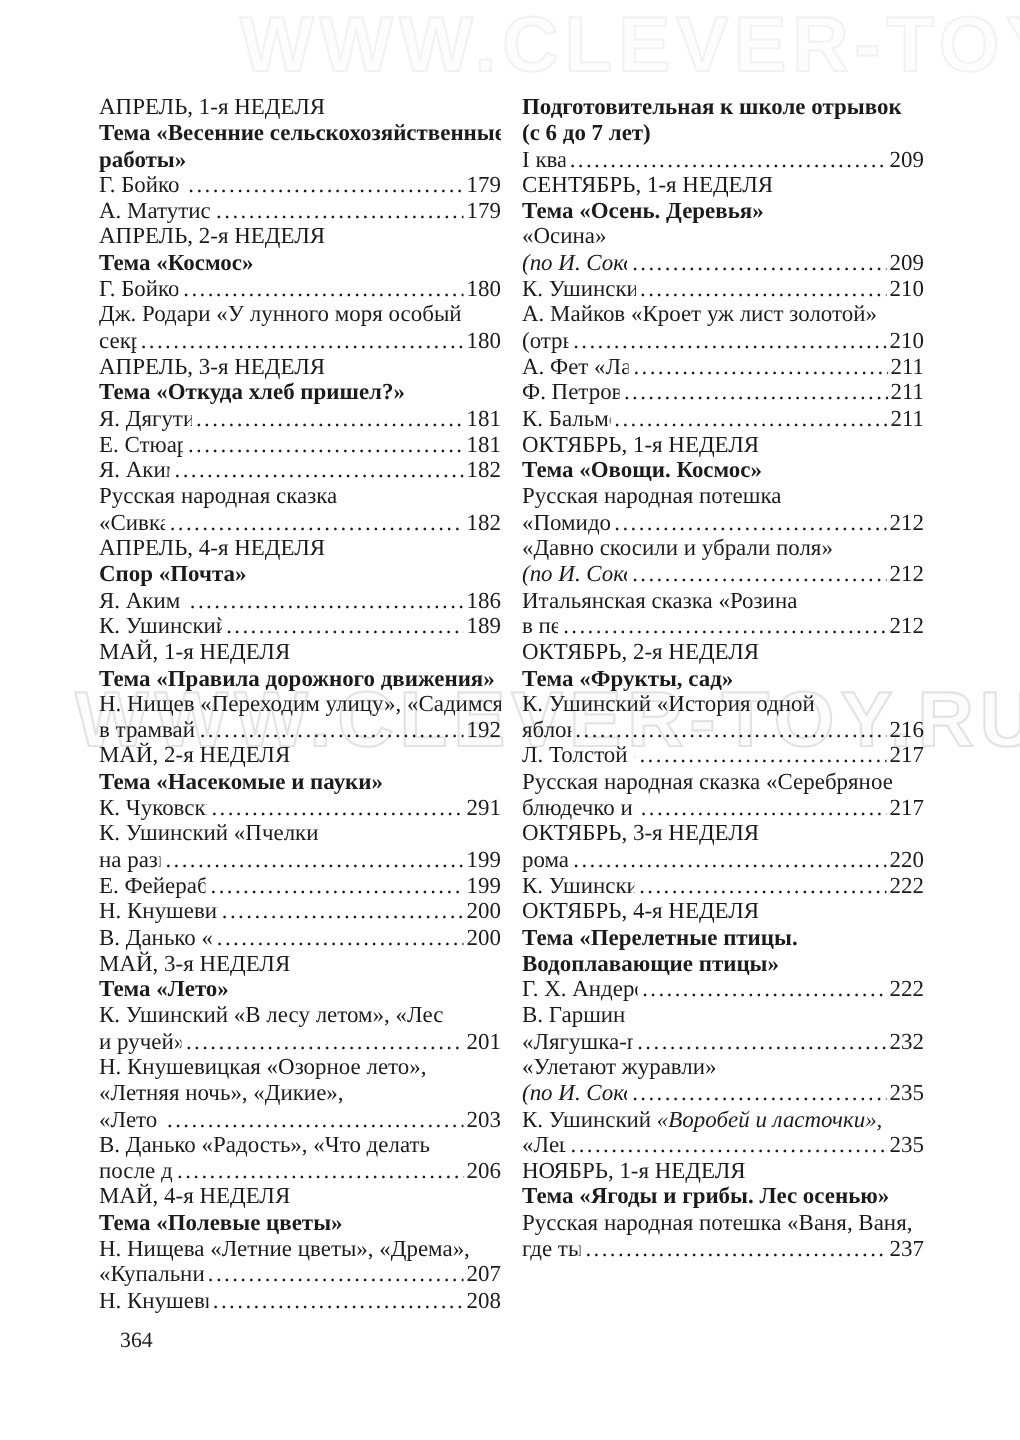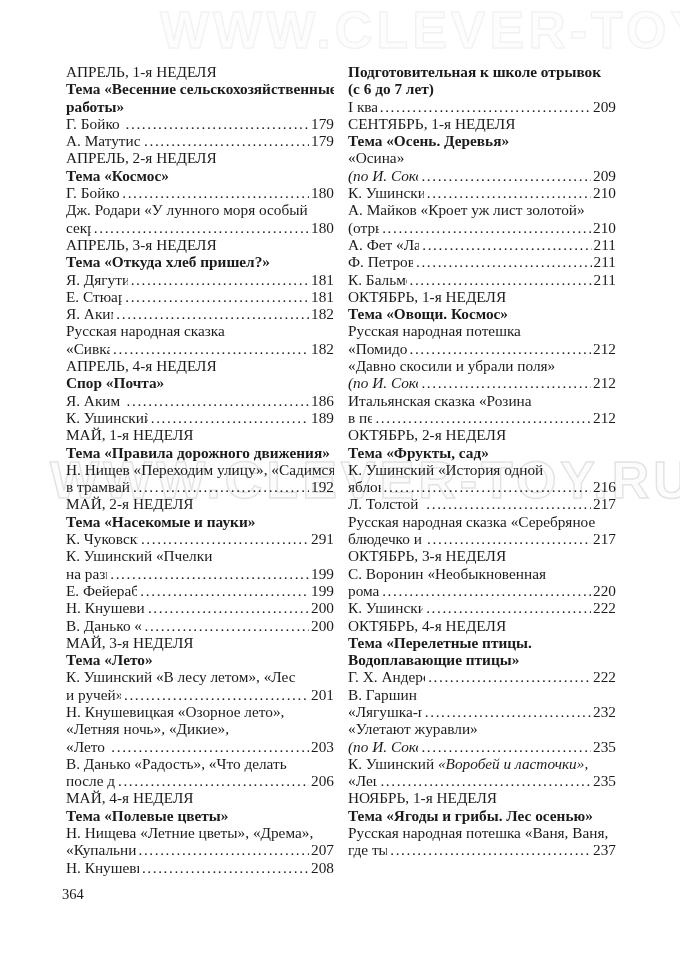--- a/index.html
+++ b/index.html
@@ -42,21 +42,21 @@
   }
   .dots::after {
     content:"................................................................................";
     letter-spacing:1.6px;
     font-size:15.3px;
     color:#1b1b1b;
   }
   .pg { flex:0 0 auto; }
   .folio {
     position:absolute;
-    left:62px; top:886px;
+    left:80px; top:886px;
     font-size:14.5px;
   }
   .wm {
     position:absolute;
     font-family:"Liberation Sans", sans-serif;
     font-weight:bold;
     font-size:52px;
     letter-spacing:4px;
     white-space:nowrap;
     color:rgba(245,245,245,0.25);
@@ -369,23 +369,20 @@
         </div>
         <div class="line">
           <span class="txt"><span>блюдечко и наливное яблочко»</span></span>
           <span class="dots"></span>
           <span class="pg">217</span>
         </div>
         <div class="line">
           <span class="txt"><span>ОКТЯБРЬ, 3-я НЕДЕЛЯ</span></span>
         </div>
         <div class="line">
-          <span class="txt"><span>С. Воронин «Необыкновенная</span></span>
-        </div>
-        <div class="line">
           <span class="txt"><span>ромашка»</span></span>
           <span class="dots"></span>
           <span class="pg">220</span>
         </div>
         <div class="line">
           <span class="txt"><span>К. Ушинский «Пчелы и мухи»</span></span>
           <span class="dots"></span>
           <span class="pg">222</span>
         </div>
         <div class="line">

